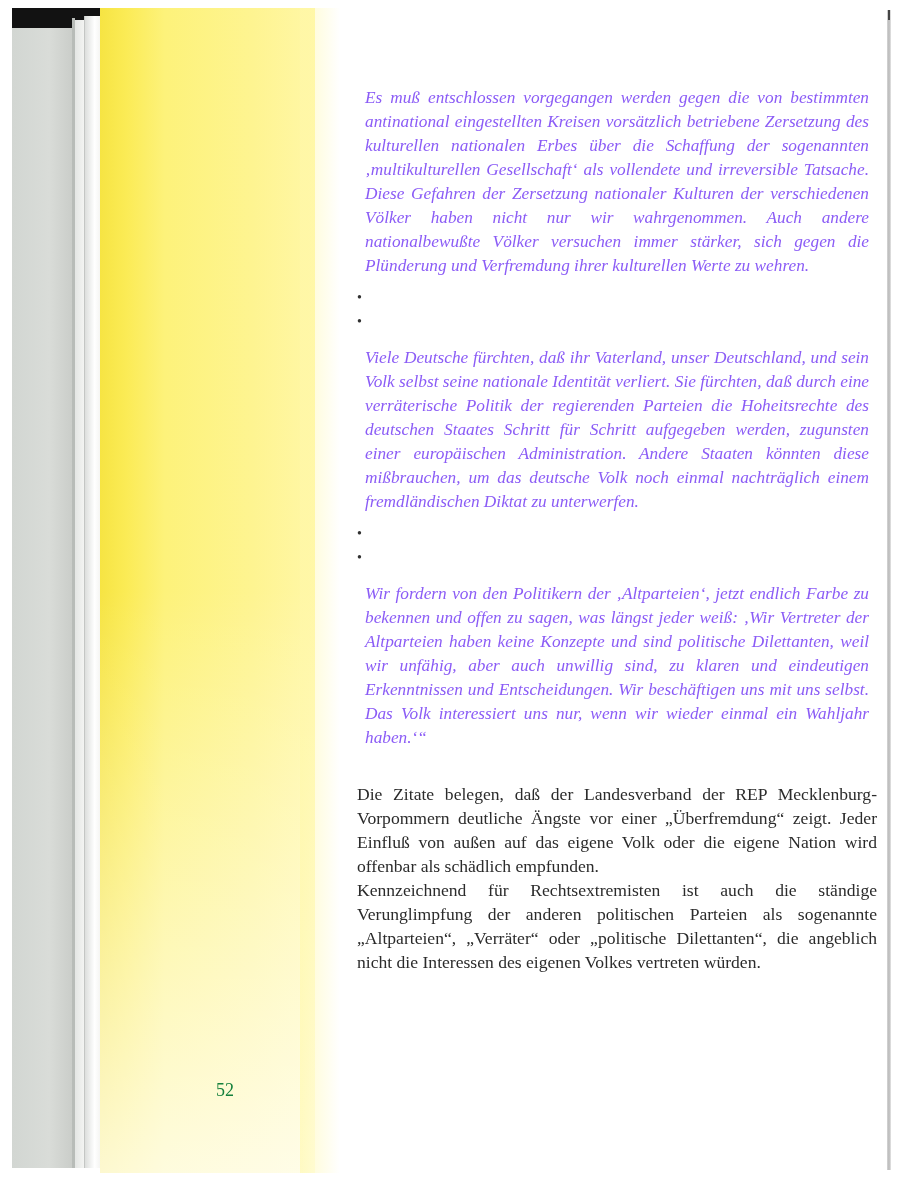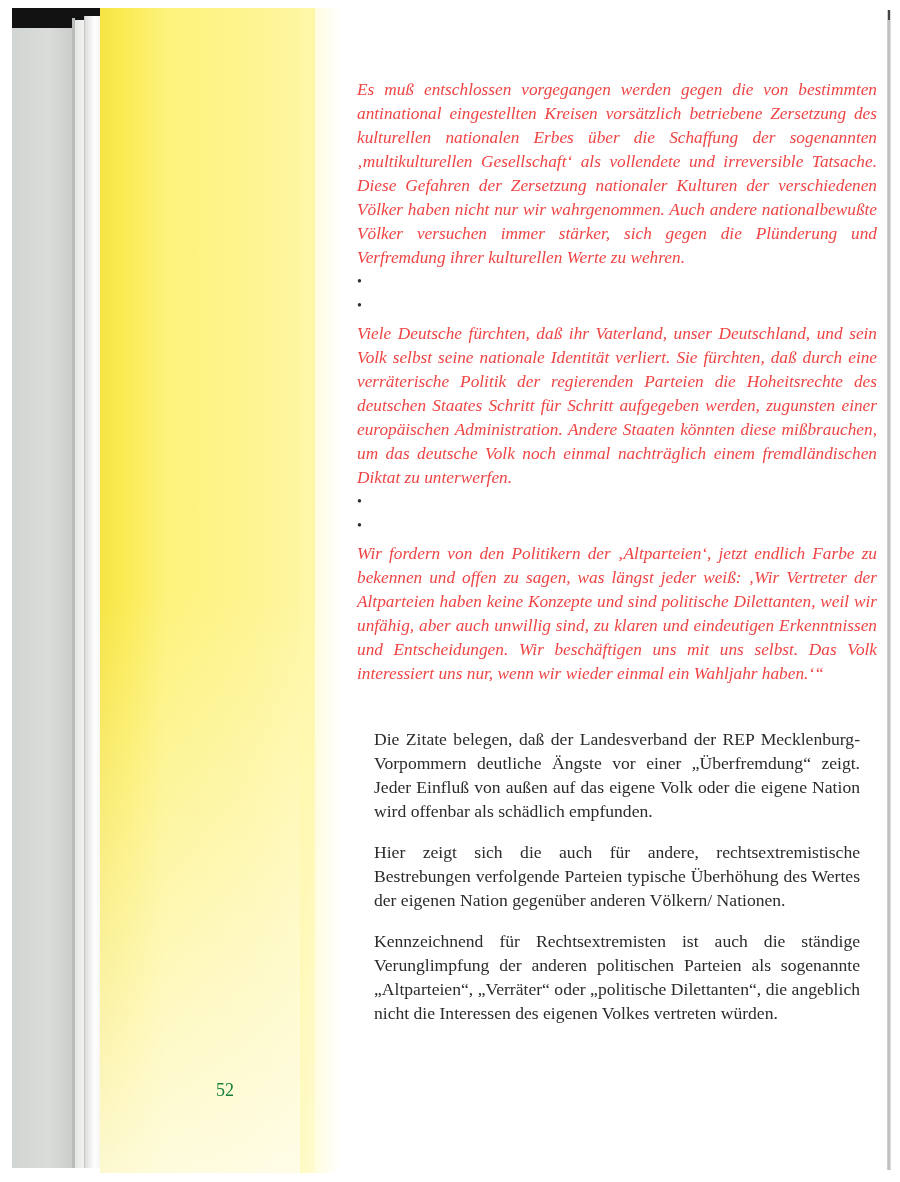--- a/index.html
+++ b/index.html
@@ -83,38 +83,38 @@
       top: 78px;
       width: 520px;
       color: #2b2b2b;
     }
     .quote {
       font-family: "Liberation Serif", "DejaVu Serif", serif;
       font-style: italic;
       font-size: 17.3px;
       line-height: 24px;
       text-align: justify;
-      margin: 0;
-      color: #ef4444;
+      margin: 8px;
+      color: #8b5cf6;
     }
     .bullet {
       font-family: "Liberation Serif", serif;
       font-size: 14px;
       line-height: 24px;
       height: 24px;
       color: #303030;
     }
     .gap-sm { height: 4px; }
     .gap-md { height: 24px; }
     .body-para {
       font-family: "Liberation Serif", "DejaVu Serif", serif;
       font-size: 17.6px;
       line-height: 24px;
       text-align: justify;
-      margin: 17px;
+      margin: 0;
       color: #2b2b2b;
     }
     .page-number {
       position: absolute;
       left: 216px;
       top: 1080px;
       font-family: "Liberation Serif", serif;
       font-size: 18px;
       color: #15803d;
     }
@@ -138,18 +138,17 @@
     <div class="bullet">•</div>
     <div class="bullet">•</div>
     <div class="gap-sm"></div>
     <p class="quote">Viele Deutsche fürchten, daß ihr Vaterland, unser Deutschland, und sein Volk selbst seine nationale Identität verliert. Sie fürchten, daß durch eine verräterische Politik der regierenden Parteien die Hoheitsrechte des deutschen Staates Schritt für Schritt aufgegeben werden, zugunsten einer europäischen Administration. Andere Staaten könnten diese mißbrauchen, um das deutsche Volk noch einmal nachträglich einem fremdländischen Diktat zu unterwerfen.</p>
     <div class="bullet">•</div>
     <div class="bullet">•</div>
     <div class="gap-sm"></div>
     <p class="quote">Wir fordern von den Politikern der ‚Altparteien‘, jetzt endlich Farbe zu bekennen und offen zu sagen, was längst jeder weiß: ‚Wir Vertreter der Altparteien haben keine Konzepte und sind politische Dilettanten, weil wir unfähig, aber auch unwillig sind, zu klaren und eindeutigen Erkenntnissen und Entscheidungen. Wir beschäftigen uns mit uns selbst. Das Volk interessiert uns nur, wenn wir wieder einmal ein Wahljahr haben.‘“</p>
     <div class="gap-md"></div>
     <p class="body-para">Die Zitate belegen, daß der Landesverband der REP Mecklenburg-Vorpommern deutliche Ängste vor einer „Überfremdung“ zeigt. Jeder Einfluß von außen auf das eigene Volk oder die eigene Nation wird offenbar als schädlich empfunden.</p>
-    <p class="body-para">Hier zeigt sich die auch für andere, rechtsextremistische Bestrebungen verfolgende Parteien typische Überhöhung des Wertes der eigenen Nation gegenüber anderen Völkern/ Nationen.</p>
     <p class="body-para">Kennzeichnend für Rechtsextremisten ist auch die ständige Verunglimpfung der anderen politischen Parteien als sogenannte „Altparteien“, „Verräter“ oder „politische Dilettanten“, die angeblich nicht die Interessen des eigenen Volkes vertreten würden.</p>
   </div>
 
   <div class="page-number">52</div>
 </div>
 
 </body></html>

